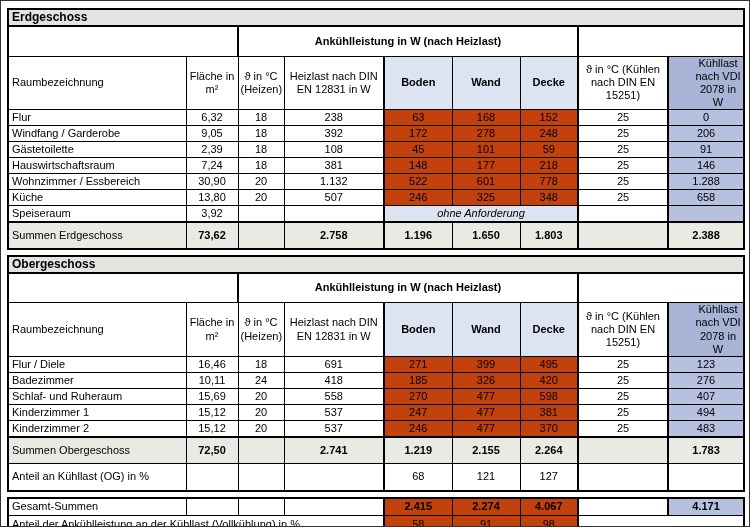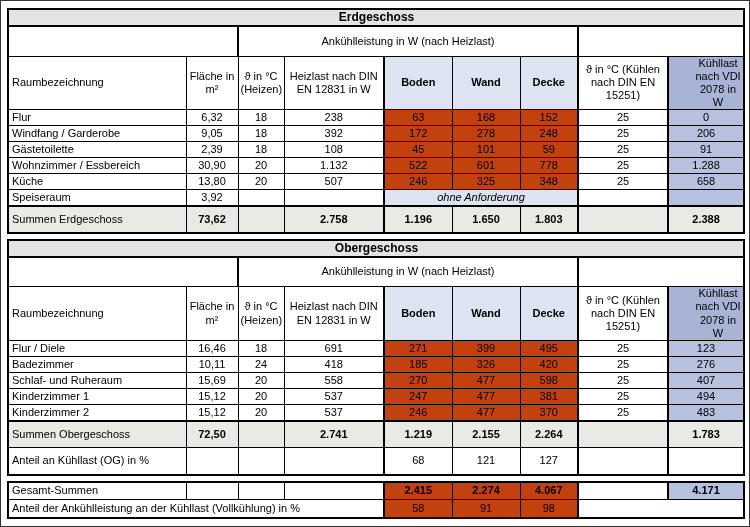--- a/index.html
+++ b/index.html
@@ -30,24 +30,24 @@
     padding:0 2px;
     overflow:hidden;
     white-space:normal;
   }
   td.lbl { text-align:left; padding-left:3px; }
   tr.title-row { height:17px; }
   tr.title-row td {
     background:#e3e3df;
     font-weight:bold;
     font-size:12px;
-    text-align:center;
+    text-align:left;
     border-bottom:2px solid #000;
   }
-  tr.h1 { height:30px; }
+  tr.h1 { height:30px;font-weight:bold; }
   tr.h2 { height:49px; }
   tr.r-data, tr.r-ohne { height:16px; }
   tr.r-summen, tr.r-anteil { height:27px; }
   tr.tot { height:18px; }
   .blue  { background:#c2410c; }
   .dblue { background:#b5c1df; }
   .hdrk  { background:#a7b4d6;padding-left:26px; }
   .bwd   { background:#dce3f1; font-weight:bold; }
   .b     { font-weight:bold; }
   .note  { background:#dce3f1; font-style:italic; }
@@ -120,20 +120,31 @@
           <td>2,39</td>
           <td>18</td>
           <td>108</td>
           <td class="blue thickL">45</td>
           <td class="blue">101</td>
           <td class="blue">59</td>
           <td class="thickL">25</td>
           <td class="dblue thickL">91</td>
         </tr>
         <tr class="r-data">
+          <td class="lbl">Hauswirtschaftsraum</td>
+          <td>7,24</td>
+          <td>18</td>
+          <td>381</td>
+          <td class="blue thickL">148</td>
+          <td class="blue">177</td>
+          <td class="blue">218</td>
+          <td class="thickL">25</td>
+          <td class="dblue thickL">146</td>
+        </tr>
+        <tr class="r-data">
           <td class="lbl">Wohnzimmer / Essbereich</td>
           <td>30,90</td>
           <td>20</td>
           <td>1.132</td>
           <td class="blue thickL">522</td>
           <td class="blue">601</td>
           <td class="blue">778</td>
           <td class="thickL">25</td>
           <td class="dblue thickL">1.288</td>
         </tr>

